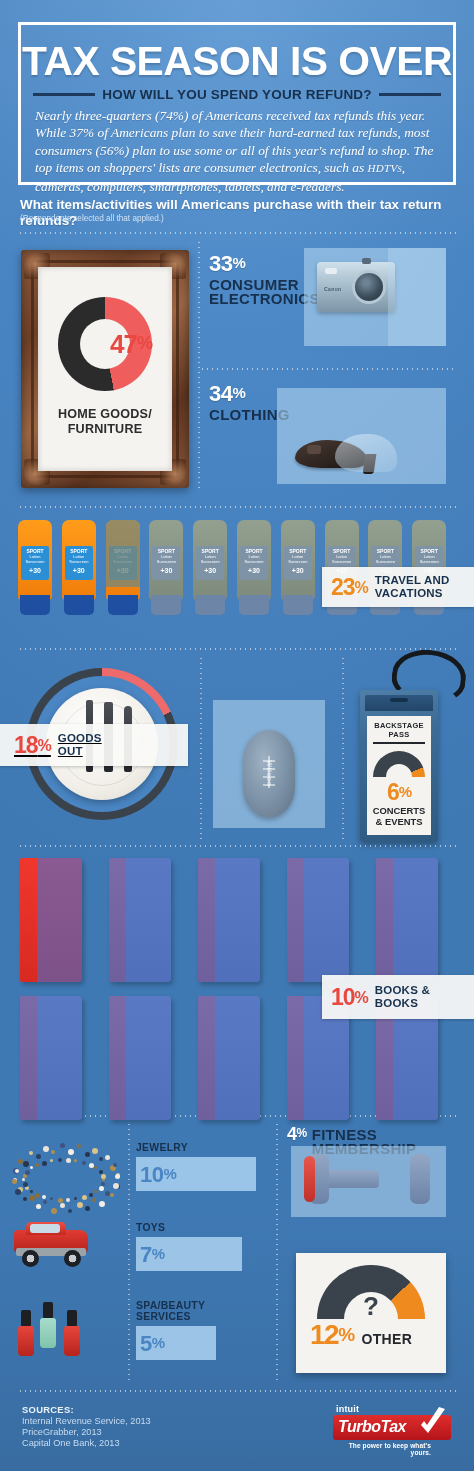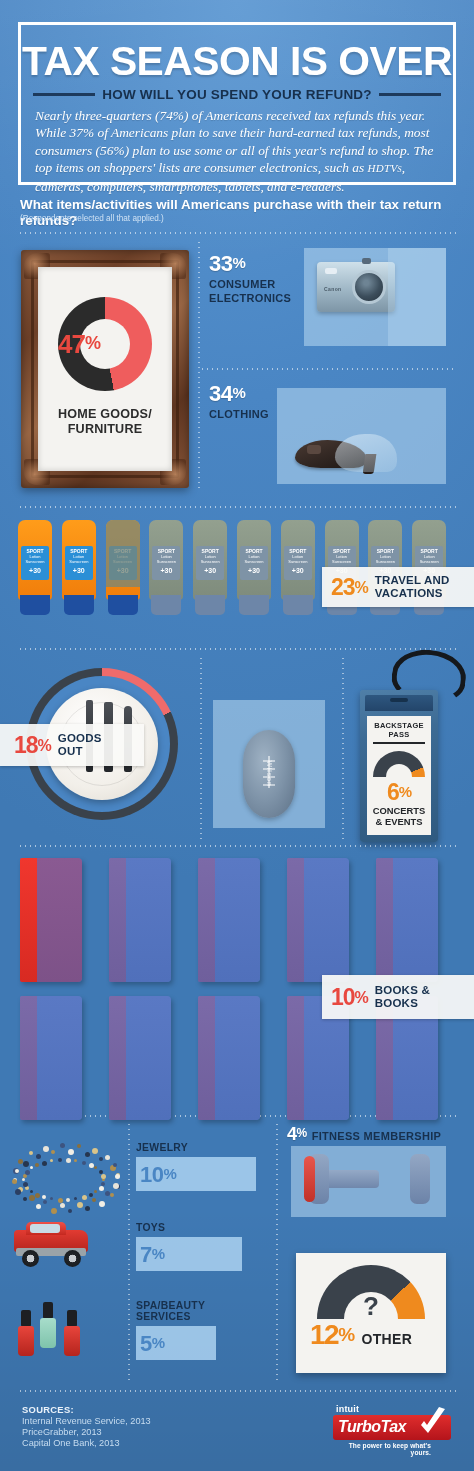--- a/index.html
+++ b/index.html
@@ -102,40 +102,40 @@
     position:absolute; left:17px; top:17px; right:17px; bottom:17px;
     background:#f4f3f0;
     box-shadow:inset 0 0 6px rgba(0,0,0,.18);
     display:flex; flex-direction:column; align-items:center; justify-content:center;
   }
   .donut-47 {
     width:94px; height:94px; border-radius:50%;
     margin-top:-4px;
     background:conic-gradient(#ef5d5d 0turn 0.47turn, #2b2b2b 0.47turn 1turn);
     position:relative;
-    display:flex; align-items:center; justify-content:flex-start;
+    display:flex; align-items:center; justify-content:flex-end;
   }
   .donut-47:after {
     content:""; position:absolute; left:22px; top:22px; width:50px; height:50px;
     border-radius:50%; background:#f4f3f0;
   }
   .donut-val {
     position:relative; z-index:2; color:#e8483f;
     font-size:26px; font-weight:bold; letter-spacing:-1px;
   }
   .donut-val .pc{ font-size:18px; vertical-align:4px;}
   .frame-label {
     margin-top:16px; text-align:center; color:#2c2c2c;
     font-size:12.6px; font-weight:bold; line-height:15px; letter-spacing:.2px;
   }
 
   .stat-pct-white { color:#ffffff; font-size:22px; font-weight:bold; line-height:22px; letter-spacing:-.5px;
     text-shadow:0 1px 1px rgba(0,0,0,.2);}
   .stat-pct-white .pc{ font-size:15px; vertical-align:3px;}
-  .stat-label-dark { color:#17304d; font-size:11px; font-weight:bold; line-height:13.5px; letter-spacing:.3px;}
+  .stat-label-dark { color:#17304d; font-size:15px; font-weight:bold; line-height:13.5px; letter-spacing:.3px;}
 
   .photo-tile{ position:absolute; background:rgba(186,219,243,.55); }
 
   
   .camera-body{
     position:absolute; left:13px; top:14px; width:78px; height:50px;
     background:linear-gradient(180deg,#cfe0ea 0%,#9fb7c6 55%,#7d95a6 100%);
     border-radius:4px; box-shadow:0 2px 4px rgba(0,0,0,.25);
   }
   .camera-lens{
@@ -503,21 +503,21 @@
 
   <div class="vdot" style="left:200px; top:656px; height:186px"></div>
   <div class="vdot" style="left:342px; top:656px; height:186px"></div>
 
   <div class="plate-ring"></div>
   <div class="plate"></div>
   <div class="util" style="left:86px; top:700px; width:7px; height:72px;"></div>
   <div class="util" style="left:104px; top:702px; width:9px; height:70px;"></div>
   <div class="util" style="left:124px; top:706px; width:8px; height:66px; border-radius:4px 4px 2px 2px;"></div>
 
-  <div class="banner" style="left:0px; top:724px; width:144px; height:42px; padding-left:14px;">
+  <div class="banner" style="left:0px; top:724px; width:188px; height:42px; padding-left:14px;text-decoration:underline;">
     <span class="big" style="color:#e8483f;"><span>18</span><span class="pc">%</span></span>
     <span class="txt">
       <span>GOODS</span><br>
       <span>OUT</span>
     </span>
   </div>
 
   <div class="photo-tile" style="left:213px; top:700px; width:112px; height:128px;">
     <div class="football">
       <div class="lace"></div>

